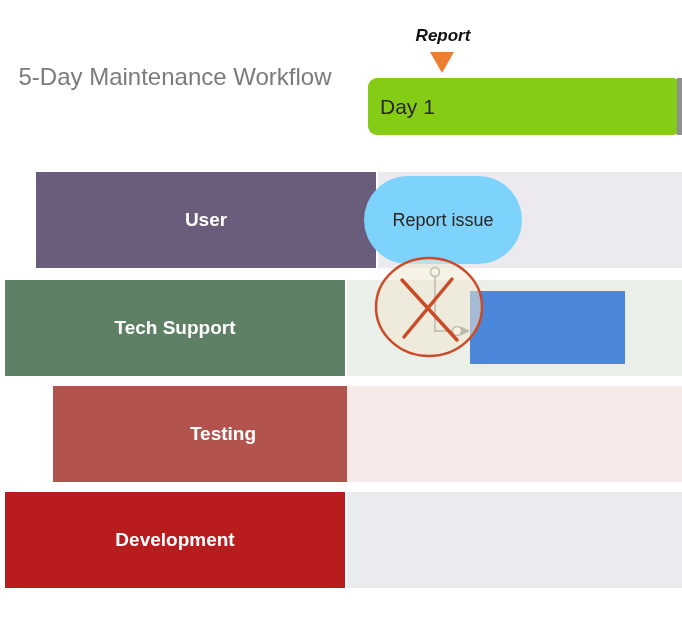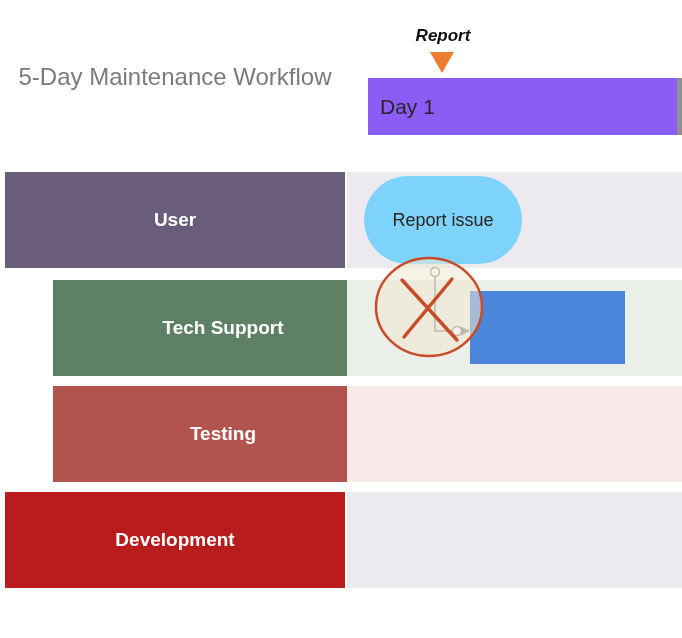--- a/index.html
+++ b/index.html
@@ -67,21 +67,21 @@
     justify-content: center;
     color: #ffffff;
     font-size: 19px;
     font-weight: 700;
   }
   .lane-track {
     position: absolute;
     left: 347px;
     width: 335px; height: 96px;
   }
-  .row1 { top: 172px; }
+  .row1 { top: 172px; margin-left: 31px; }
   .row2 { top: 280px; }
   .row3 { top: 386px; }
   .row4 { top: 492px; }
   .shape-report-issue {
     position: absolute;
     left: 364px; top: 176px;
     width: 158px; height: 88px;
     border-radius: 46px;
     display: flex;
     align-items: center;
@@ -112,31 +112,31 @@
 </head>
 <body>
 
 <div class="canvas">
 
   <div class="slide-title">5-Day Maintenance Workflow</div>
 
   <div class="marker-label">Report</div>
   <div class="marker-triangle" style="border-top-color: rgb(237, 125, 49);"></div>
 
-  <div class="day-header" style="background-color: #8b5cf6;">
+  <div class="day-header" style="background-color: #84cc16; border-radius: 9px;">
     <span class="day-label">Day 1</span>
     <div class="day-divider"></div>
   </div>
 
   <div class="lane-label row1" style="background-color: rgb(106, 93, 123);">
     <span>User</span>
   </div>
   <div class="lane-track row1" style="background-color: rgb(236, 234, 239);"></div>
 
-  <div class="lane-label row2" style="background-color: rgb(94, 129, 101); margin-left: 48px;">
+  <div class="lane-label row2" style="background-color: rgb(94, 129, 101);">
     <span>Tech Support</span>
   </div>
   <div class="lane-track row2" style="background-color: rgb(235, 239, 234);"></div>
 
   <div class="lane-label row3" style="background-color: rgb(178, 83, 78); margin-left: 48px;">
     <span>Testing</span>
   </div>
   <div class="lane-track row3" style="background-color: rgb(248, 234, 232);"></div>
 
   <div class="lane-label row4" style="background-color: #b91c1c;">

